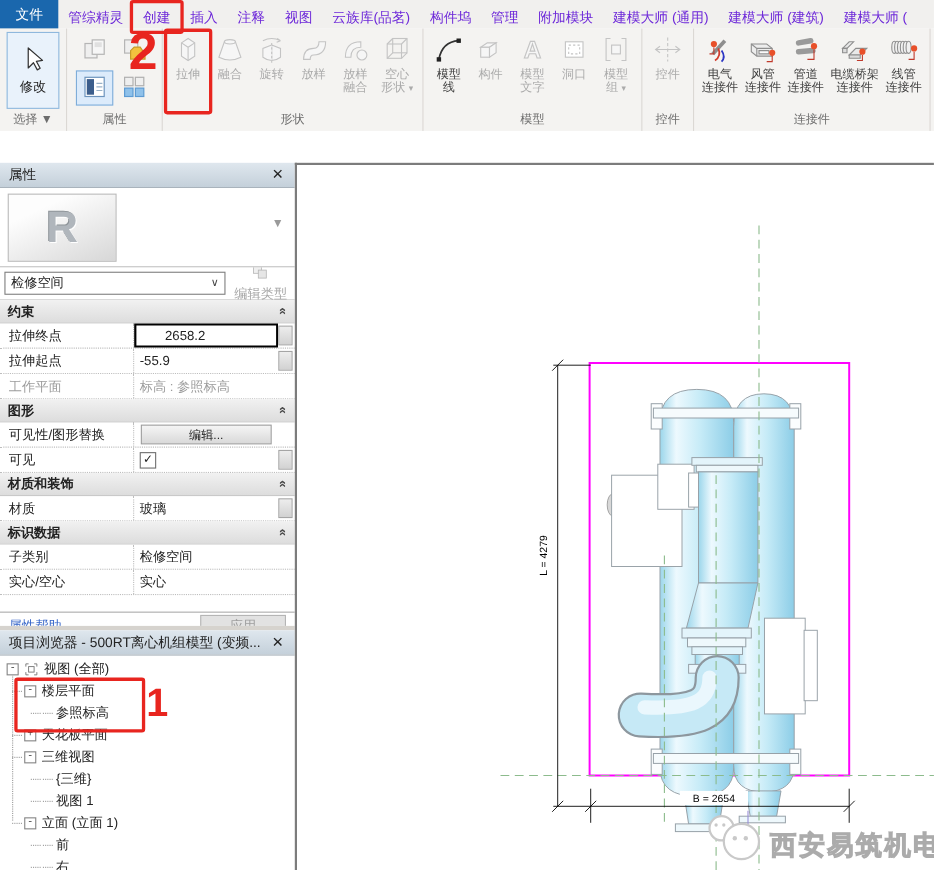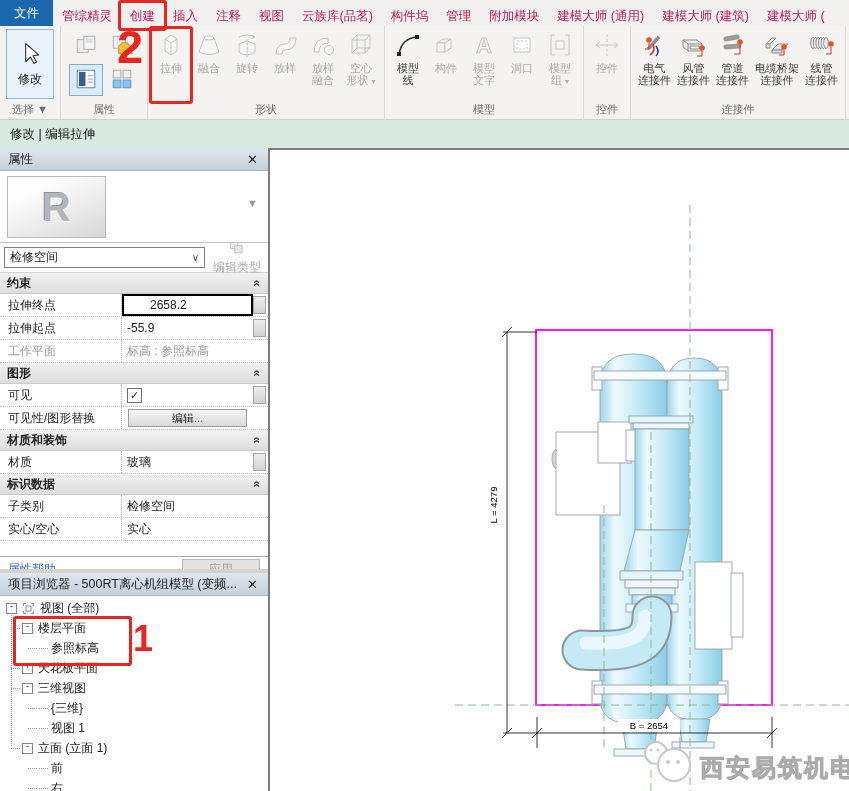--- a/index.html
+++ b/index.html
@@ -1,20 +1,20 @@
 <!DOCTYPE html>
 <html><head>
 <meta charset="utf-8">
 <style>
   html,body{margin:0;padding:0;background:#fff;}
   #app{position:relative;width:849px;height:791px;overflow:hidden;background:#fff;
        font-family:"Liberation Sans","DejaVu Sans",sans-serif;font-size:12px;color:#222;}
   
   #tabbar{position:absolute;top:0;left:0;right:0;height:26px;background:#f1f0ee;display:flex;align-items:stretch;}
-  .tab{display:flex;align-items:center;padding:16px 9px;font-size:12.5px;color:#be185d;position:relative;white-space:nowrap;}
+  .tab{display:flex;align-items:center;padding:16px 9px;font-size:12.5px;color:#6d28d9;position:relative;white-space:nowrap;}
   .tab.file{background:#1a67ad;color:#fff;padding:0 14px;}
   .tab.annotated::after{content:'';position:absolute;top:0;bottom:1px;left:-3px;right:-3px;
        border:3px solid #e8251f;border-radius:3px;pointer-events:none;z-index:9;}
   
   #ribbon{position:absolute;top:26px;left:0;right:0;height:93px;background:#f4f3f1;display:flex;}
   .panel{position:relative;display:flex;flex-direction:column;border-right:1px solid #dbd8d4;}
   .panel-content{flex:1;display:flex;align-items:flex-start;padding:2px 4px 0;}
   .panel-label{height:17px;line-height:15px;text-align:center;font-size:11px;color:#6d6d6d;white-space:nowrap;padding:0 4px;}
   .rb-btn{display:flex;flex-direction:column;align-items:center;padding:2px 3px 0;font-size:11px;line-height:12px;
           color:#3e3e3e;position:relative;height:70px;min-width:32px;text-align:center;}
@@ -343,23 +343,20 @@
                 <circle cx="24" cy="14" r="2.8" fill="#e8502a"></circle>
                 <path d="M24 17 L24 24 L19 24" fill="none" stroke="#c0392b"></path>
               </svg></span>
             <span>线管</span>
             <span>连接件</span>
           </div>
         </div>
         <div class="panel-label">连接件</div>
       </div>
     </div>
-  <div id="optionsbar">
-    <span>修改 | 编辑拉伸</span>
-  </div>
 
   <div id="main">
     <div id="left">
 
       <div id="prop-panel">
         <div class="subhead">
           <span class="ttl">属性</span>
           <span class="xbtn">✕</span>
         </div>
         <div id="preview">
@@ -401,36 +398,36 @@
               </div>
             </div>
             <div class="prow disabled">
               <span class="lab">工作平面</span>
               <div class="val">标高 : 参照标高</div>
               <div style="display: flex;"></div>
             </div>
             <div class="grp">
               <span>图形</span>
               <span class="chev">«</span>
+            </div>
+            <div class="prow">
+              <span class="lab">可见性/图形替换</span>
+              <div class="val">
+                <span class="act">编辑...</span>
+              </div>
+              <div style="display: flex;"></div>
             </div>
             <div class="prow">
               <span class="lab">可见</span>
               <div class="val">
                 <span class="chk">✓</span>
               </div>
               <div style="display: flex;">
                 <span class="mini"></span>
               </div>
-            </div>
-            <div class="prow">
-              <span class="lab">可见性/图形替换</span>
-              <div class="val">
-                <span class="act">编辑...</span>
-              </div>
-              <div style="display: flex;"></div>
             </div>
             <div class="grp">
               <span>材质和装饰</span>
               <span class="chev">«</span>
             </div>
             <div class="prow">
               <span class="lab">材质</span>
               <div class="val">玻璃</div>
               <div style="display: flex;">
                 <span class="mini"></span>

